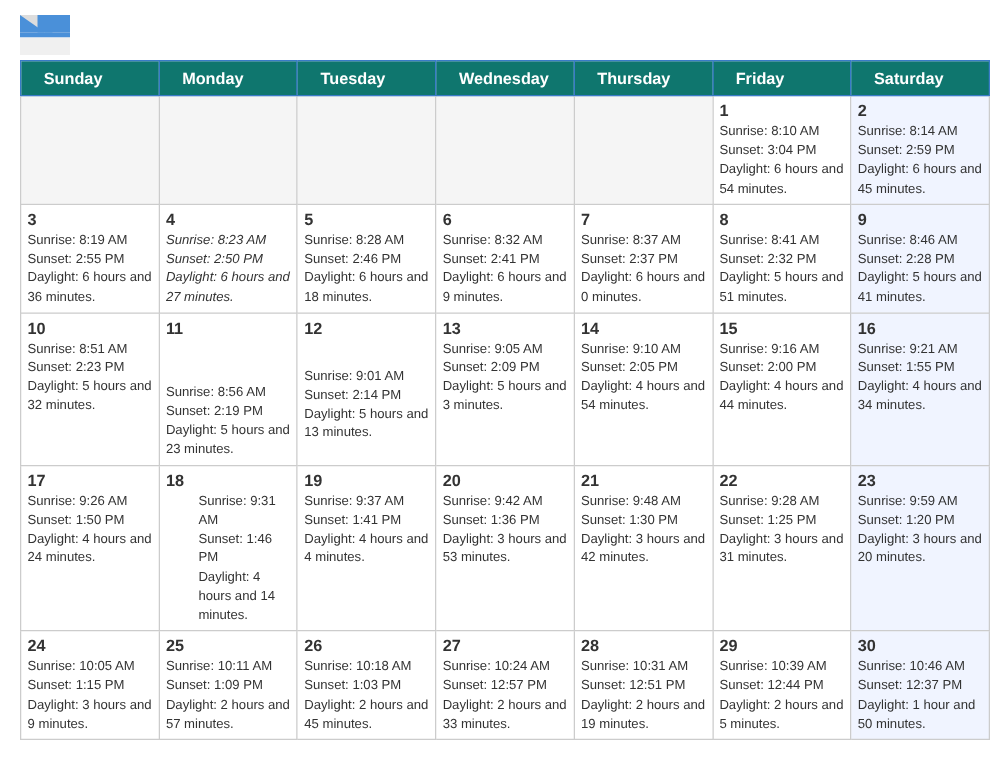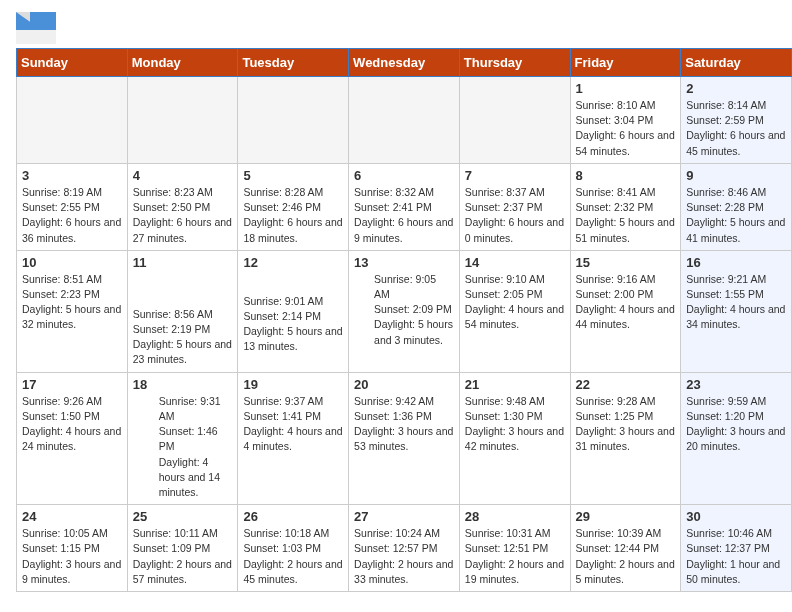--- a/index.html
+++ b/index.html
@@ -3,21 +3,21 @@
   <meta charset="utf-8">
   <style>
     * { box-sizing: border-box; margin: 0; padding: 0; }
     body { font-family: Arial, sans-serif; background: #fff; width: 792px; min-height: 612px; }
     .header { display: flex; align-items: flex-start; justify-content: space-between; padding: 12px 16px 6px 16px; }
     .logo { display: flex; flex-direction: column; align-items: flex-start; }
     .title-block { text-align: right; }
     .month-title { font-size: 36px; font-weight: bold; color: #333; }
     .location { font-size: 15px; color: #555; margin-top: 2px; }
     .calendar { width: 100%; border-collapse: collapse; margin: 0 8px; }
-    .calendar th { background: #c2410c; color: #fff; font-size: 13px; font-weight: bold; padding: 6px 4px; text-align: left; border: 1px solid #3a7bc8; }
+    .calendar th { background: #0f766e; color: #fff; font-size: 13px; font-weight: bold; padding: 6px 18px; text-align: left; border: 1px solid #3a7bc8; }
     .calendar td { border: 1px solid #ccc; vertical-align: top; padding: 4px 5px; font-size: 11px; width: calc(100%/7); background: #fff; min-height: 80px; }
     .calendar td.empty { background: #f5f5f5; }
     .calendar td.saturday { background: #f0f4ff; }
     .day-num { font-size: 13px; font-weight: bold; color: #333; display: block; margin-bottom: 2px; }
     .day-info { color: #333; font-size: 10.5px; line-height: 1.45; }
     .calendar-wrapper { padding: 0 8px 8px 8px; }
     .logo-row { display: flex; align-items: center; gap: 4px; }
     .logo-flag { width: 40px; height: 32px; position: relative; }
   </style>
 </head>
@@ -81,21 +81,21 @@
           </tr>
           <tr>
             <td>
               <span class="day-num">3</span>
               <div class="day-info" style="white-space: pre-line;">Sunrise: 8:19 AM
 Sunset: 2:55 PM
 Daylight: 6 hours and 36 minutes.</div>
             </td>
             <td>
               <span class="day-num">4</span>
-              <div class="day-info" style="white-space: pre-line;">Sunrise: 8:23 AM
+              <div class="day-info" style="white-space: pre-line; font-style: italic;">Sunrise: 8:23 AM
 Sunset: 2:50 PM
 Daylight: 6 hours and 27 minutes.</div>
             </td>
             <td>
               <span class="day-num">5</span>
               <div class="day-info" style="white-space: pre-line;">Sunrise: 8:28 AM
 Sunset: 2:46 PM
 Daylight: 6 hours and 18 minutes.</div>
             </td>
             <td>
@@ -137,21 +137,21 @@
 Daylight: 5 hours and 23 minutes.</div>
             </td>
             <td>
               <span class="day-num">12</span>
               <div class="day-info" style="white-space: pre-line; margin-top: 24px;">Sunrise: 9:01 AM
 Sunset: 2:14 PM
 Daylight: 5 hours and 13 minutes.</div>
             </td>
             <td>
               <span class="day-num">13</span>
-              <div class="day-info" style="white-space: pre-line; margin-left: 20px;">Sunrise: 9:05 AM
+              <div class="day-info" style="white-space: pre-line;">Sunrise: 9:05 AM
 Sunset: 2:09 PM
 Daylight: 5 hours and 3 minutes.</div>
             </td>
             <td>
               <span class="day-num">14</span>
               <div class="day-info" style="white-space: pre-line;">Sunrise: 9:10 AM
 Sunset: 2:05 PM
 Daylight: 4 hours and 54 minutes.</div>
             </td>
             <td>

